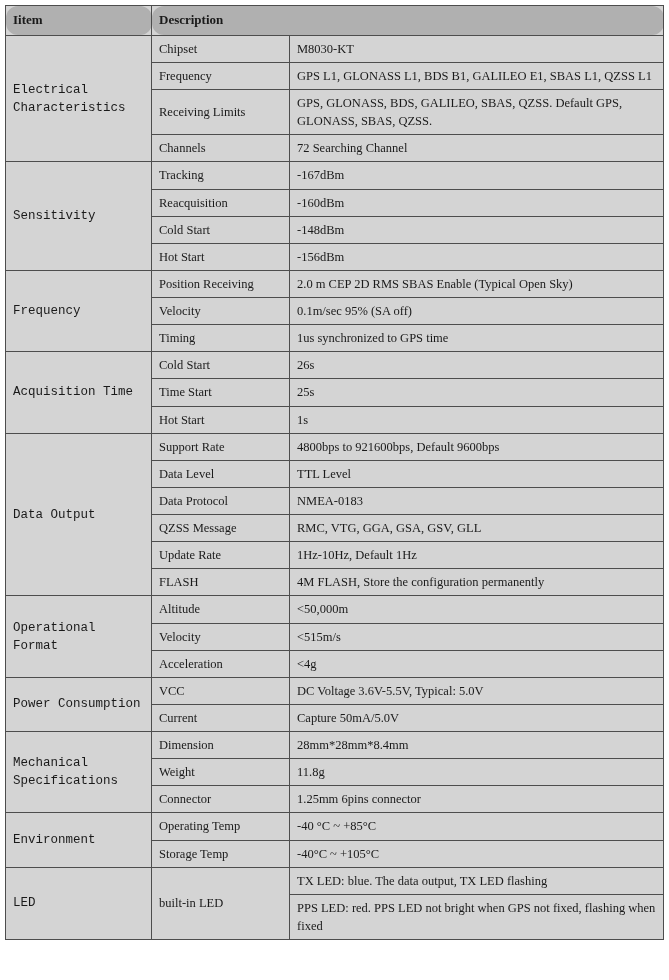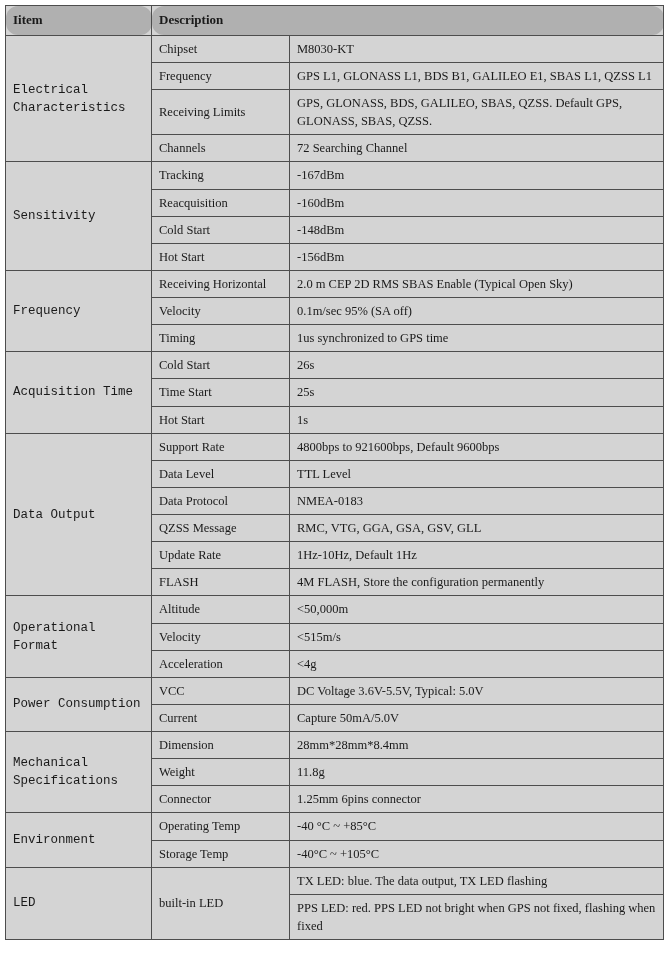--- a/index.html
+++ b/index.html
@@ -109,21 +109,21 @@
         <tr>
           <td class="sub-label">Cold Start</td>
           <td class="value-cell">-148dBm</td>
         </tr>
         <tr>
           <td class="sub-label">Hot Start</td>
           <td class="value-cell">-156dBm</td>
         </tr>
         <tr>
           <td class="group-label" rowspan="3">Frequency</td>
-          <td class="sub-label">Receiving Horizontal</td>
+          <td class="sub-label">Position Receiving</td>
           <td class="value-cell">2.0 m CEP 2D RMS SBAS Enable (Typical Open Sky)</td>
         </tr>
         <tr>
           <td class="sub-label">Velocity</td>
           <td class="value-cell">0.1m/sec 95% (SA off)</td>
         </tr>
         <tr>
           <td class="sub-label">Timing</td>
           <td class="value-cell">1us synchronized to GPS time</td>
         </tr>

